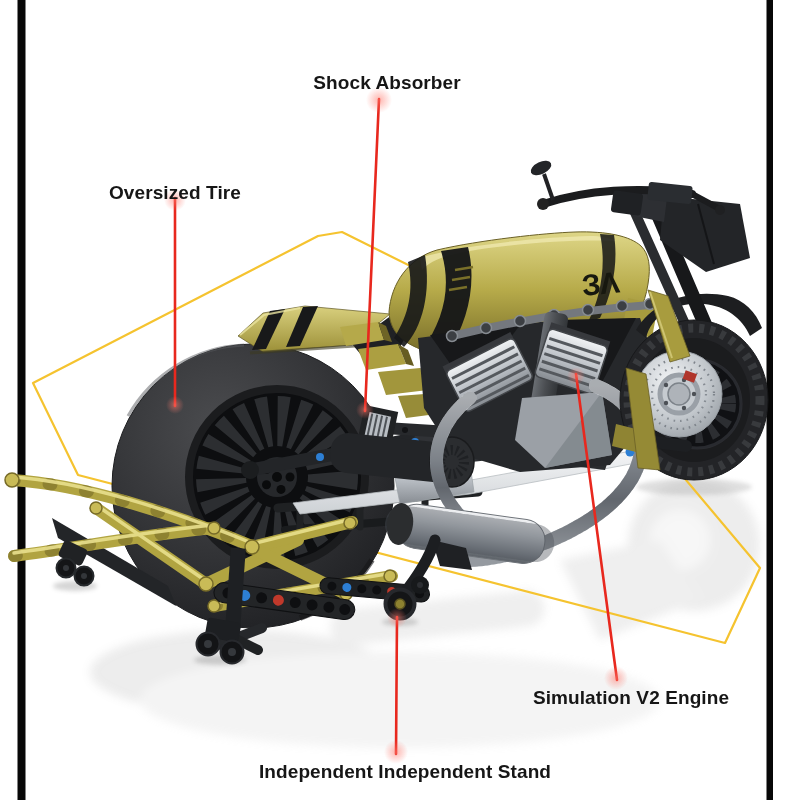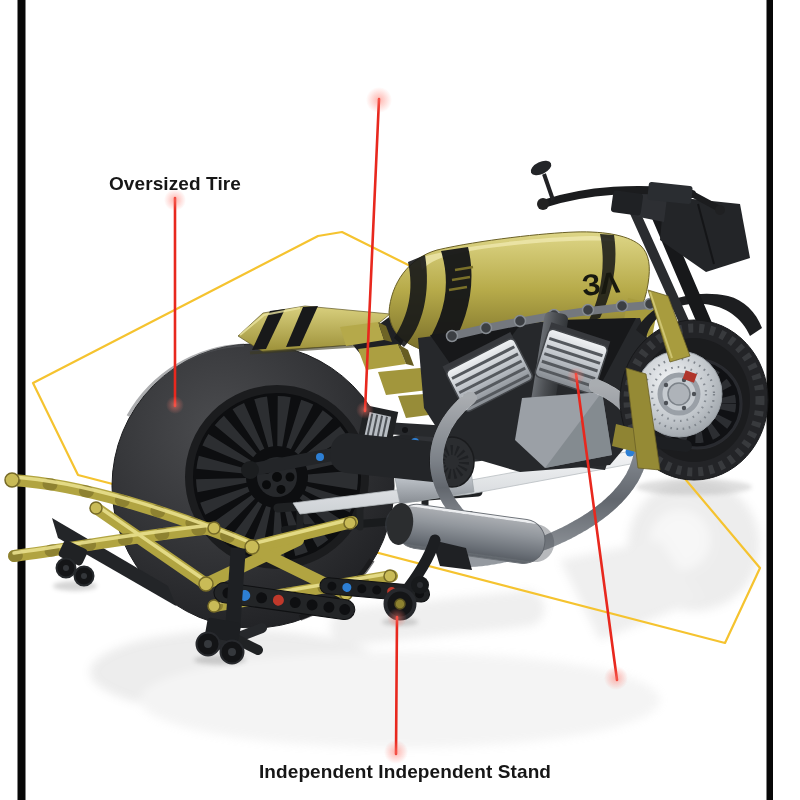--- a/index.html
+++ b/index.html
@@ -388,16 +388,18 @@
         <circle cx="365" cy="410" r="9" fill="url(#redGlow)"></circle>
     <circle cx="175" cy="200" r="11" fill="url(#redGlow)"></circle>
         <circle cx="175" cy="405" r="9" fill="url(#redGlow)"></circle>
     <circle cx="576" cy="376" r="9" fill="url(#redGlow)"></circle>
         <circle cx="616" cy="678" r="12" fill="url(#redGlow)"></circle>
     <circle cx="397" cy="618" r="10" fill="url(#redGlow)"></circle>
         <circle cx="396" cy="752" r="12" fill="url(#redGlow)"></circle>
   </g>
 </svg>
 
-<div class="callout" style="left:175px;top:184px">Oversized Tire</div>
+<div class="callout" style="left:387px;top:83px">Shock Absorber</div>
+<div class="callout" style="left:175px;top:193px">Oversized Tire</div>
+<div class="callout" style="left:631px;top:698px">Simulation V2 Engine</div>
 <div class="callout" style="left:405px;top:772px">Independent Independent Stand</div>
 
 </div>
 
 </body></html>

